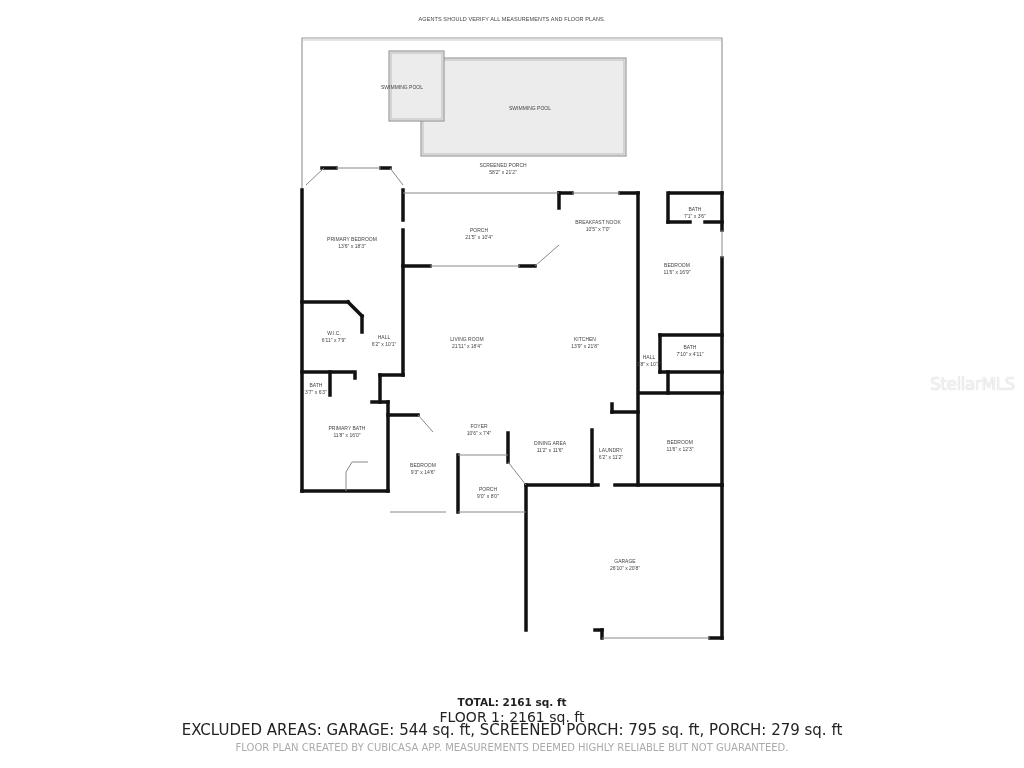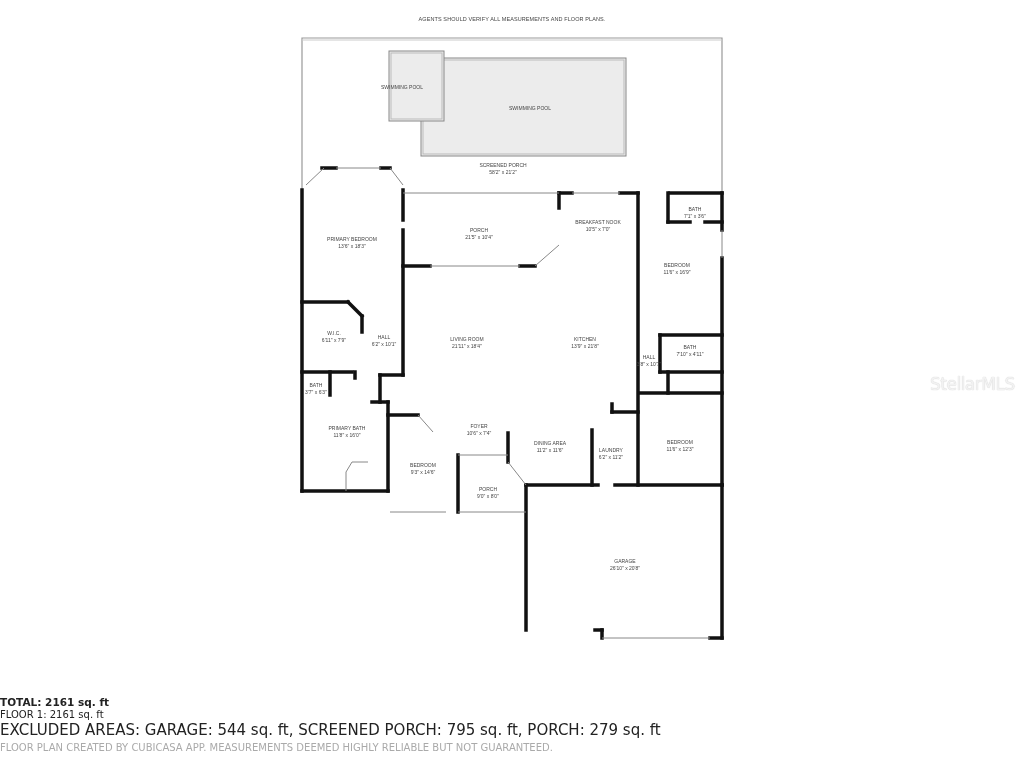--- a/index.html
+++ b/index.html
@@ -2,23 +2,23 @@
 <html><head>
 <meta charset="utf-8">
 <style>
   html, body { margin:0; padding:0; }
   body { width:1024px; height:768px; background:#ffffff; position:relative; overflow:hidden;
          font-family:"Liberation Sans", sans-serif; color:#333; }
   .disclaimer-top { position:absolute; top:16px; left:0; width:1024px; text-align:center; font-size:5.5px; color:#444; letter-spacing:0.1px; }
   svg.plan { position:absolute; left:0; top:0; }
   .lbl { position:absolute; text-align:center; font-size:5px; line-height:6.5px; color:#444; transform:translate(-50%,-50%); white-space:nowrap; }
   .lbl span { display:block; }
-  .totals { position:absolute; left:0; width:1024px; }
+  .totals { position:absolute; left:0; width:1024px; text-align:center; }
   .total-main { top:696px; font-size:10.5px; font-weight:bold; color:#222; font-family:"DejaVu Sans", sans-serif; }
-  .total-floor { top:709px; font-size:10px; color:#222; font-family:"DejaVu Sans", sans-serif; }
+  .total-floor { top:709px; font-size:14px; color:#222; font-family:"DejaVu Sans", sans-serif; }
   .total-excl { top:721px; font-size:15px; color:#222; font-family:"DejaVu Sans", sans-serif; }
   .disclaimer-bottom { top:742px; font-size:10px; color:#aaa; font-family:"DejaVu Sans", sans-serif; }
   .watermark { position:absolute; left:930px; top:374px; font-size:17px; color:#f2f2f2; letter-spacing:-0.5px;
                text-shadow:0 0 1px #d8d8d8, 0 0 1px #d8d8d8; font-family:"DejaVu Sans", sans-serif; }
 </style>
 </head>
 <body>
 
 <div class="disclaimer-top">AGENTS SHOULD VERIFY ALL MEASUREMENTS AND FLOOR PLANS.</div>
 

